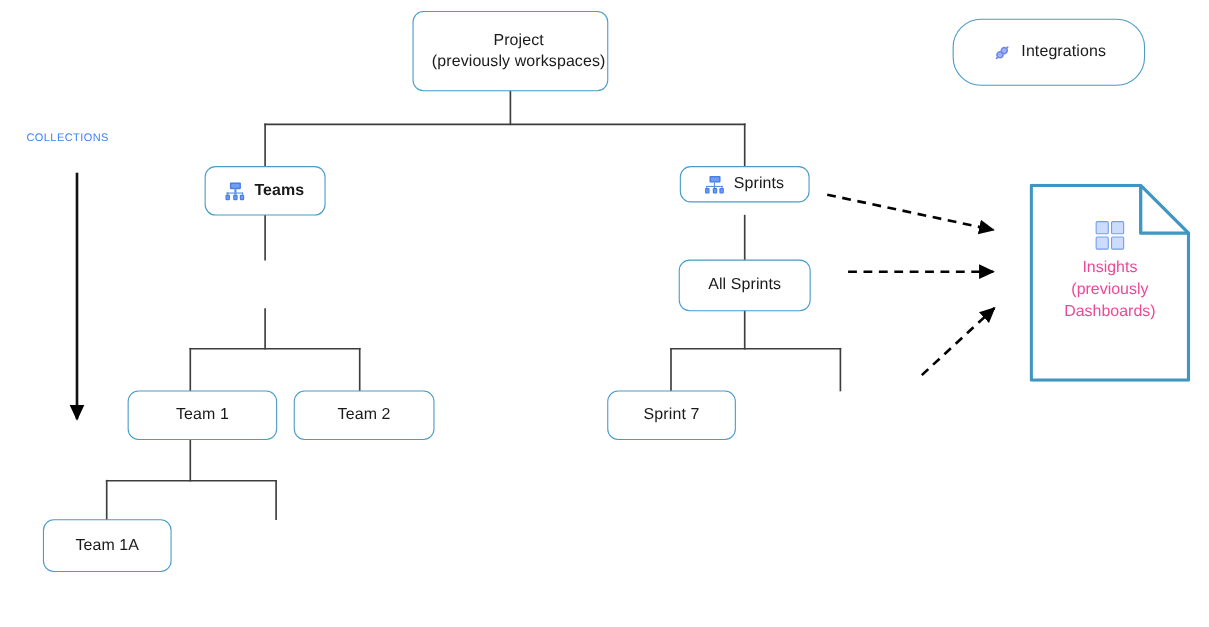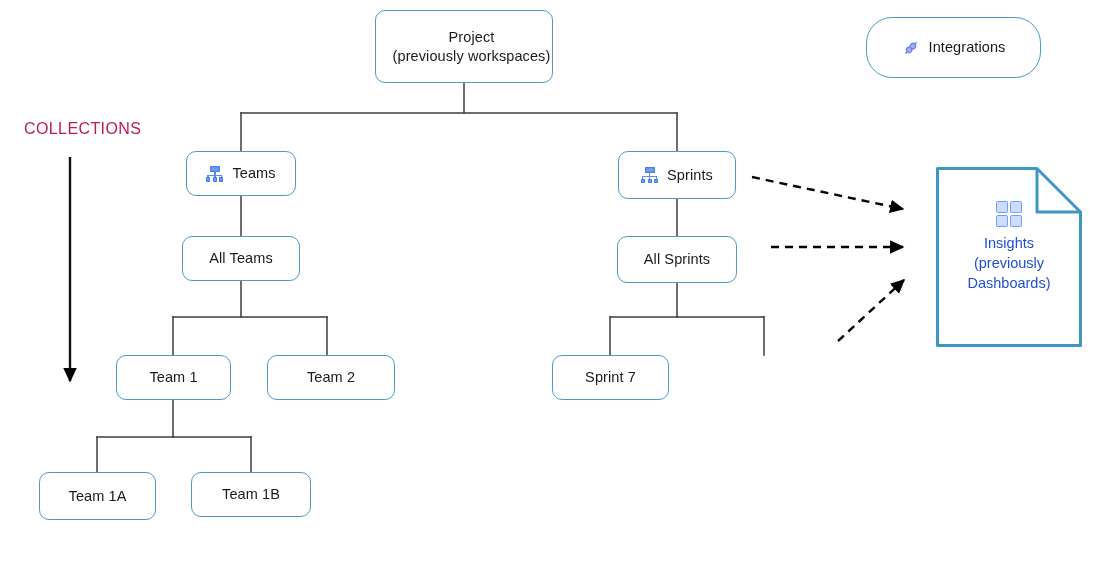--- a/index.html
+++ b/index.html
@@ -49,37 +49,37 @@
   .hier-icon .b2{left:6.6px;top:11.5px;width:4px;height:4.5px;border-radius:1px;background:#6f9ef5;
       box-shadow:inset 0 0 0 1.1px #4a7fe0;}
   .hier-icon .b3{left:13px;top:11.5px;width:4px;height:4.5px;border-radius:1px;background:#6f9ef5;
       box-shadow:inset 0 0 0 1.1px #4a7fe0;}
 
   .link-icon{display:inline-block;width:18px;height:18px;flex:0 0 auto;}
 
   .doc{position:absolute;z-index:3;}
   .doc .doclabel{
     position:absolute;left:0;right:0;top:66px;
-    text-align:center;font-size:14.5px;line-height:20px;color:#1d4ed8;
+    text-align:center;font-size:14.5px;line-height:20px;color:#ec4899;
     white-space:pre-line;
   }
   .grid-icon{
     position:absolute;left:50%;transform:translateX(-50%);top:34px;
     width:26px;height:26px;
   }
   .grid-icon i{position:absolute;width:10px;height:10px;border:1.6px solid #6f9ef5;
      background:#cddcfb;border-radius:1.5px;display:block;}
   .grid-icon .g1{left:0;top:0;}
   .grid-icon .g2{left:14px;top:0;}
   .grid-icon .g3{left:0;top:14px;}
   .grid-icon .g4{left:14px;top:14px;}
 
   .collections-label{
     position:absolute;left:24px;top:120px;
-    font-size:16px;letter-spacing:0.4px;color:#be185d;
+    font-size:10px;letter-spacing:0.4px;color:#3b82f6;
   }
 </style>
 </head>
 <body>
 
 <div id="canvas">
 
   <svg class="edges" viewBox="0 0 1099 570" xmlns="http://www.w3.org/2000/svg">
     <defs>
       <marker id="arrowhead" markerWidth="7" markerHeight="7" refX="5.4" refY="3" orient="auto" markerUnits="strokeWidth">
@@ -140,78 +140,72 @@
         </g>
         <g fill="#9fb2f2" stroke="#6f86e8" stroke-width="1.3">
           <rect x="4.4" y="8.2" width="5.4" height="5.4" rx="2.7" transform="rotate(-45 7.1 10.9)"></rect>
           <rect x="8.2" y="4.4" width="5.4" height="5.4" rx="2.7" transform="rotate(-45 10.9 7.1)"></rect>
         </g>
       </svg>
     </span>
     <span class="lbl">Integrations</span>
   </div>
 
-  <div class="node iconnode" style="left:186px;top:151px;width:110px;height:45px;">
+  <div class="node iconnode" style="left:186px;top:151px;width:110px;height:45px;font-weight:bold;">
     <span class="hier-icon">
       <i class="top"></i>
         <i class="vm"></i>
         <i class="hb"></i>
       <i class="v1"></i>
         <i class="v2"></i>
         <i class="v3"></i>
       <i class="b1"></i>
         <i class="b2"></i>
         <i class="b3"></i>
     </span>
     <span class="lbl">Teams</span>
   </div>
 
-  <div class="node iconnode" style="left:618px;top:151px;width:118px;height:48px;">
+  <div class="node iconnode" style="left:618px;top:151px;width:118px;height:33px;">
     <span class="hier-icon">
       <i class="top"></i>
         <i class="vm"></i>
         <i class="hb"></i>
       <i class="v1"></i>
         <i class="v2"></i>
         <i class="v3"></i>
       <i class="b1"></i>
         <i class="b2"></i>
         <i class="b3"></i>
     </span>
     <span class="lbl">Sprints</span>
   </div>
 
-  <div class="node" style="left:182px;top:236px;width:118px;height:45px;">
-    <span class="lbl">All Teams</span>
-  </div>
 
   <div class="node" style="left:617px;top:236px;width:120px;height:47px;text-align:right;">
     <span class="lbl">All Sprints</span>
   </div>
 
-  <div class="node" style="left:116px;top:355px;width:115px;height:45px;">
+  <div class="node" style="left:116px;top:355px;width:136px;height:45px;">
     <span class="lbl">Team 1</span>
   </div>
 
   <div class="node" style="left:267px;top:355px;width:128px;height:45px;">
     <span class="lbl">Team 2</span>
   </div>
 
   <div class="node" style="left:552px;top:355px;width:117px;height:45px;">
     <span class="lbl">Sprint 7</span>
   </div>
 
 
   <div class="node" style="left:39px;top:472px;width:117px;height:48px;">
     <span class="lbl">Team 1A</span>
   </div>
 
-  <div class="node" style="left:191px;top:472px;width:120px;height:45px;">
-    <span class="lbl">Team 1B</span>
-  </div>
 
   <div class="doc" style="left:936px;top:167px;width:146px;height:180px;">
     <svg width="146" height="180" viewBox="0 0 146 180" xmlns="http://www.w3.org/2000/svg" style="position:absolute;left:0;top:0;">
       <path d="M1.5,1.5 L101,1.5 L144.5,45 L144.5,178.5 L1.5,178.5 Z" fill="#ffffff" stroke="#3f96c0" stroke-width="3" stroke-linejoin="round"></path>
       <path d="M101,1.5 L101,45 L144.5,45" fill="none" stroke="#3f96c0" stroke-width="3" stroke-linejoin="round"></path>
     </svg>
     <span class="grid-icon">
       <i class="g1"></i>
         <i class="g2"></i>
         <i class="g3"></i>

